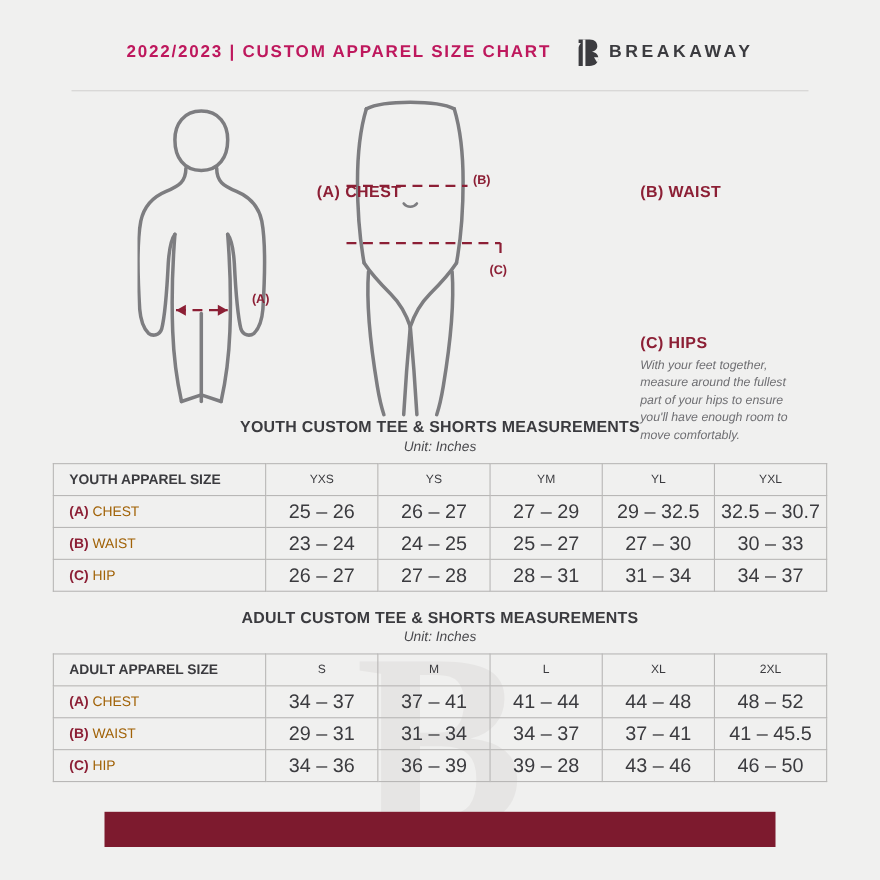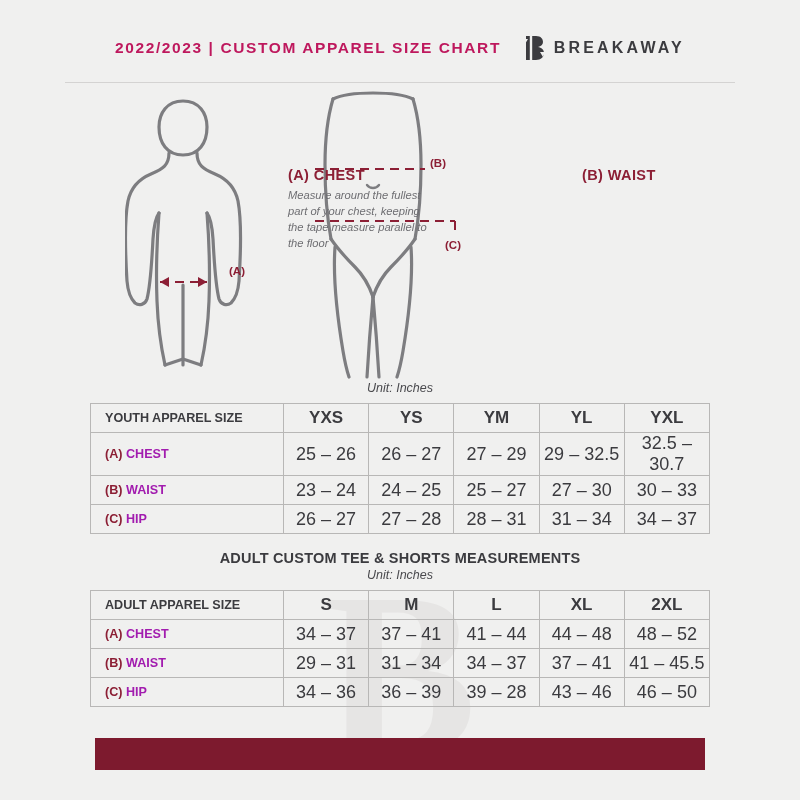--- a/index.html
+++ b/index.html
@@ -122,46 +122,46 @@
   .table-unit {
     text-align: center;
     font-size: 12.5px;
     font-style: italic;
     color: #4a4a4e;
     margin-top: 2px;
     margin-bottom: 8px;
   }
   table {
     border-collapse: collapse;
-    width: 620px;
+    width: 704px;
     margin: 0 auto;
     table-layout: fixed;
   }
   th, td {
     border: 1px solid #b9b8b7;
     height: 28px;
     font-size: 12.3px;
     color: #3b3b3f;
     text-align: center;
     padding: 0;
   }
   th.rowhead, td.rowhead {
     text-align: left;
     padding-left: 14px;
     width: 178px;
     font-weight: bold;
     font-size: 12.6px;
   }
   thead th {
-    font-weight: bold;
-    font-size: 17px;
+    font-weight: normal;
+    font-size: 11px;
   }
   tbody td { font-size: 18px; }
   .marker { color: #8c1f35; font-weight: bold; }
-  .label-txt { color: #a21caf; font-weight: bold; }
+  .label-txt { color: #a16207; font-weight: normal; }
 
   
   table, th, td { border-color: #b8b7b6; }
 
   .footer-bar {
     position: absolute;
     left: 95px;
     right: 95px;
     bottom: 30px;
     height: 32px;
@@ -256,28 +256,32 @@
 
         <g>
           <line x1="190" y1="132" x2="330" y2="132" stroke="#8c1f35" stroke-width="2" stroke-dasharray="9 6"></line>
           <line x1="330" y1="132" x2="330" y2="146" stroke="#8c1f35" stroke-width="2" stroke-dasharray="9 6"></line>
         </g>
         <text x="320" y="160" font-family="Liberation Sans, sans-serif" font-size="11.5" font-weight="bold" fill="#8c1f35">(C)</text>
       </svg>
 
       <div class="note note-a">
         <div class="note-title">(A) CHEST</div>
-        <div class="note-body">Measure around the fullest part of your chest, keeping the tape measure parallel to the floor</div>
       </div>
       <div class="note note-b">
         <div class="note-title">(B) WAIST</div>
       </div>
+      <div class="note note-c">
+        <div class="note-title">(C) HIPS</div>
+        <div class="note-body">With your feet together, measure around the fullest part of your hips to ensure you'll have enough room to move comfortably.</div>
+      </div>
     </div>
 
     <div class="table-block">
+      <div class="table-title">YOUTH CUSTOM TEE &amp; SHORTS MEASUREMENTS</div>
       <div class="table-unit">Unit: Inches</div>
       <table>
         <thead>
           <tr>
             <th class="rowhead">YOUTH APPAREL SIZE</th>
             <th>YXS</th>
             <th>YS</th>
             <th>YM</th>
             <th>YL</th>
             <th>YXL</th>

